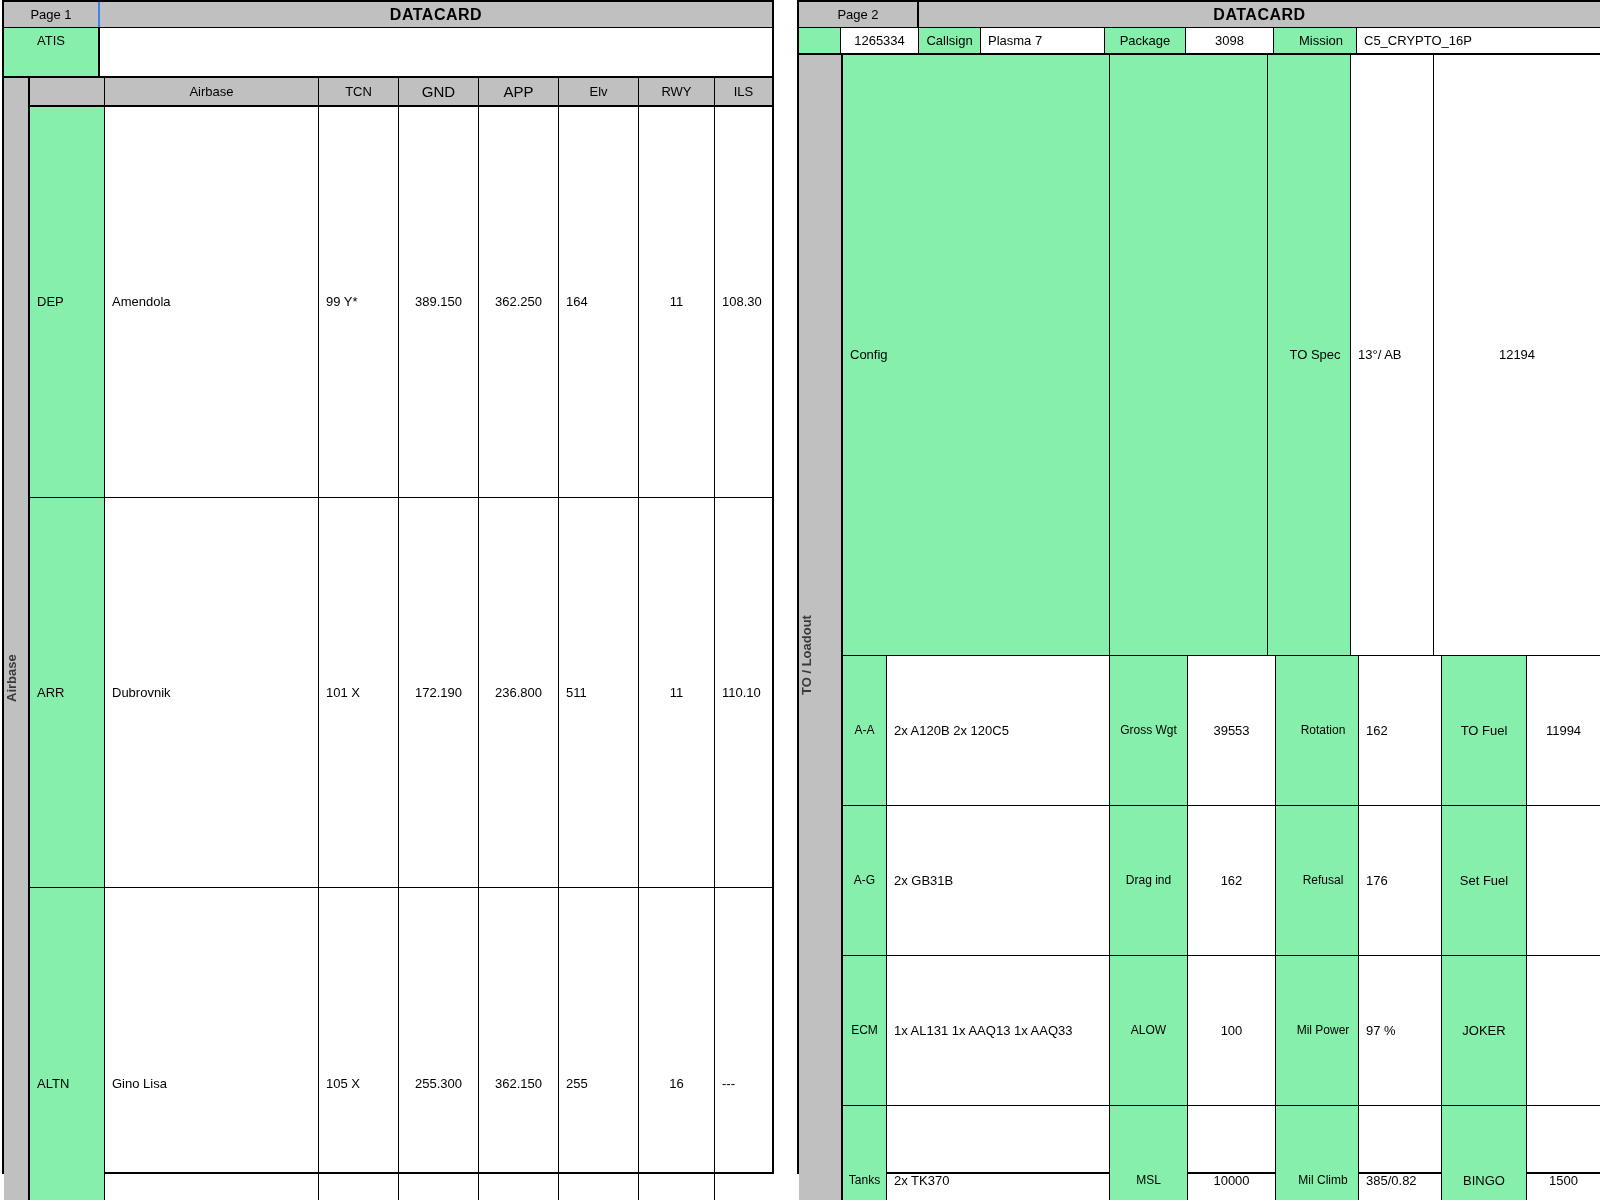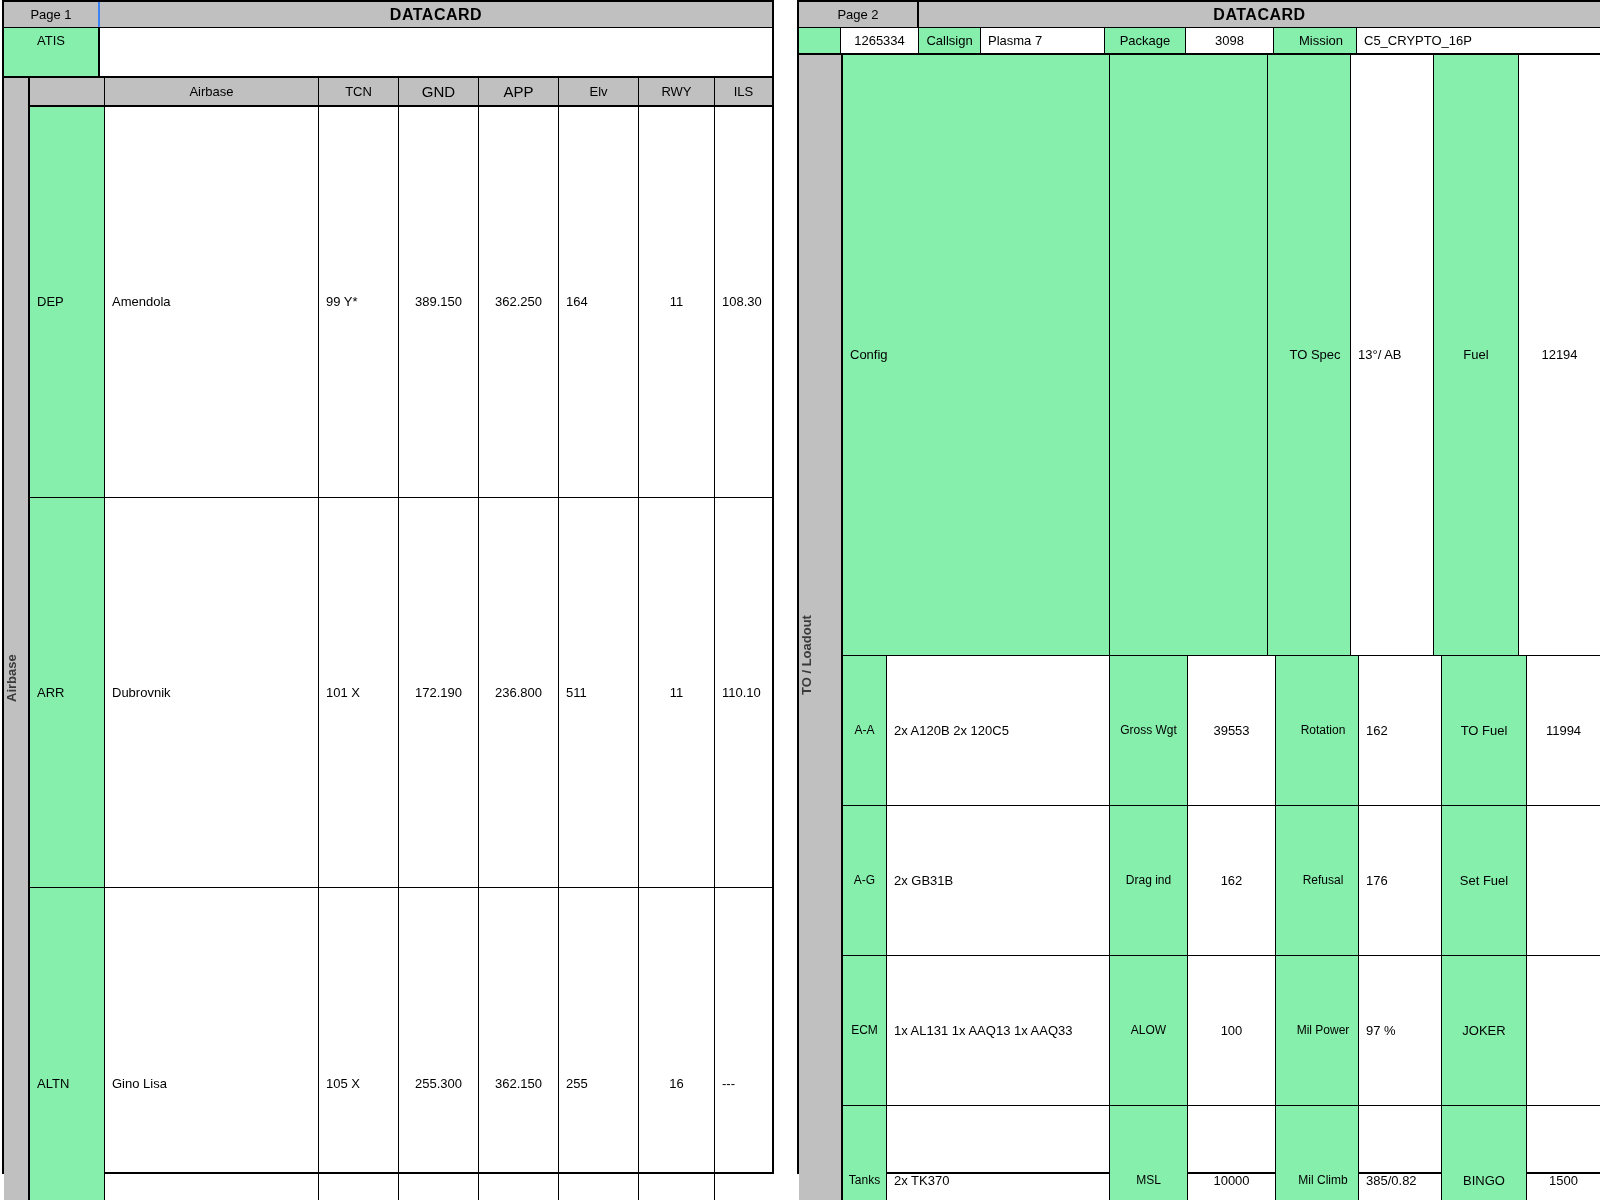--- a/index.html
+++ b/index.html
@@ -122,21 +122,20 @@
   <div class="sec" style="flex:0 0 136px;border-top:none;">
     <div class="vstrip2">
         <div class="vlab">TO / Loadout</div>
       </div>
     <div class="tbl">
       <div class="row" style="flex:1;">
         <div class="c l g w267">Config</div>
         <div class="c g w158"></div>
         <div class="c g w83">TO Spec</div>
         <div class="c l w83">13°/ AB</div>
-        <div class="c g w85">Fuel</div>
         <div class="c wfl">12194</div>
       </div>
       <div class="body">
 
           <div class="row">
             <div class="c g w44" style="font-size:12px;">A-A</div>
             <div class="c l w223 ov">2x A120B 2x 120C5</div>
             <div class="c g w78" style="font-size:12px;">Gross Wgt</div>
             <div class="c w80">39553</div>
             <div class="c g w83" style="font-size:12px;">Rotation</div>

